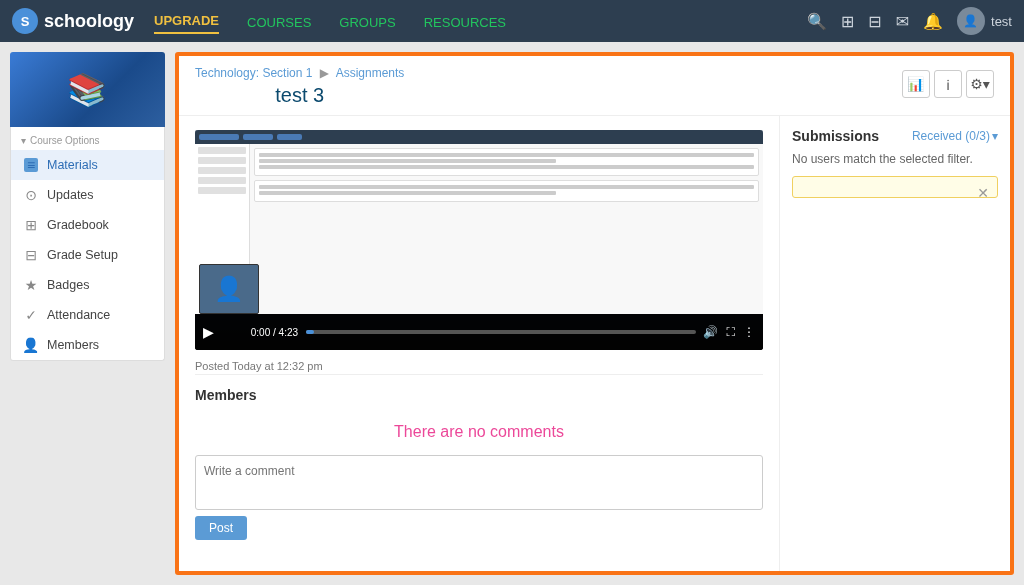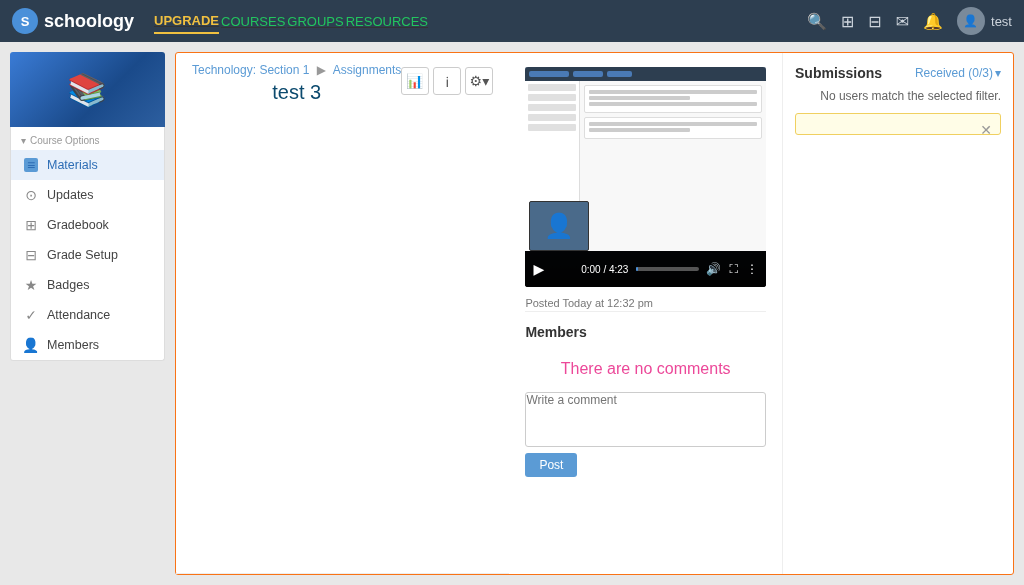--- a/index.html
+++ b/index.html
@@ -30,24 +30,23 @@
       height: 26px;
       display: flex;
       align-items: center;
       justify-content: center;
       color: white;
       font-size: 13px;
       font-weight: bold;
     }
     .nav-links {
       display: flex;
-      align-items: center;
-      gap: 2px;
+      align-items: flex-end;
+      gap: 28px;
       flex: 1;
-      text-decoration: underline;
     }
     .nav-link {
       color: #22c55e;
       text-decoration: none;
       font-size: 13px;
       font-weight: 500;
       padding: 4px 0;
     }
     .nav-link.upgrade {
       color: #f0c040;
@@ -155,24 +154,24 @@
       align-items: center;
       justify-content: center;
       font-size: 14px;
     }
     .icon-square { background: #5b9bd5; width: 14px; height: 14px; border-radius: 2px; display: flex; align-items: center; justify-content: center; }
 
     
     .content-area {
       flex: 1;
       background: white;
-      border: 1px solid #f97316;
+      border: 4px solid #f97316;
       border-radius: 3px;
       display: flex;
-      flex-direction: row;
+      flex-direction: column;
     }
     .content-header {
       padding: 10px 16px 8px;
       border-bottom: 1px solid #eee;
       display: flex;
       align-items: flex-start;
       justify-content: space-between;
     }
     .breadcrumb {
       font-size: 12px;
@@ -296,20 +295,21 @@
     .post-meta { font-size: 11px; color: #777; margin-bottom: 2px; }
 
     .comments-section { border-top: 1px solid #eee; padding-top: 12px; }
     .comments-title { font-size: 14px; font-weight: 600; color: #333; margin-bottom: 10px; }
     .no-comments { text-align: center; color: #ec4899; font-size: 16px; padding: 10px 0 14px; }
     .comment-input {
       border: 1px solid #ccc;
       border-radius: 3px;
       width: 100%;
       min-height: 55px;
+      padding: 8px;
       font-size: 12px;
       color: #999;
       resize: none;
       display: block;
       margin-bottom: 6px;
       font-family: inherit;
     }
     .post-btn {
       background: #5b9bd5;
       color: white;
@@ -318,21 +318,20 @@
       padding: 5px 14px;
       font-size: 12px;
       cursor: pointer;
     }
 
     
     .submissions-panel {
       width: 230px;
       flex-shrink: 0;
       padding: 12px;
-      text-align: right;
     }
     .submissions-header {
       display: flex;
       justify-content: space-between;
       align-items: center;
       margin-bottom: 8px;
     }
     .submissions-title {
       font-size: 14px;
       font-weight: 600;

